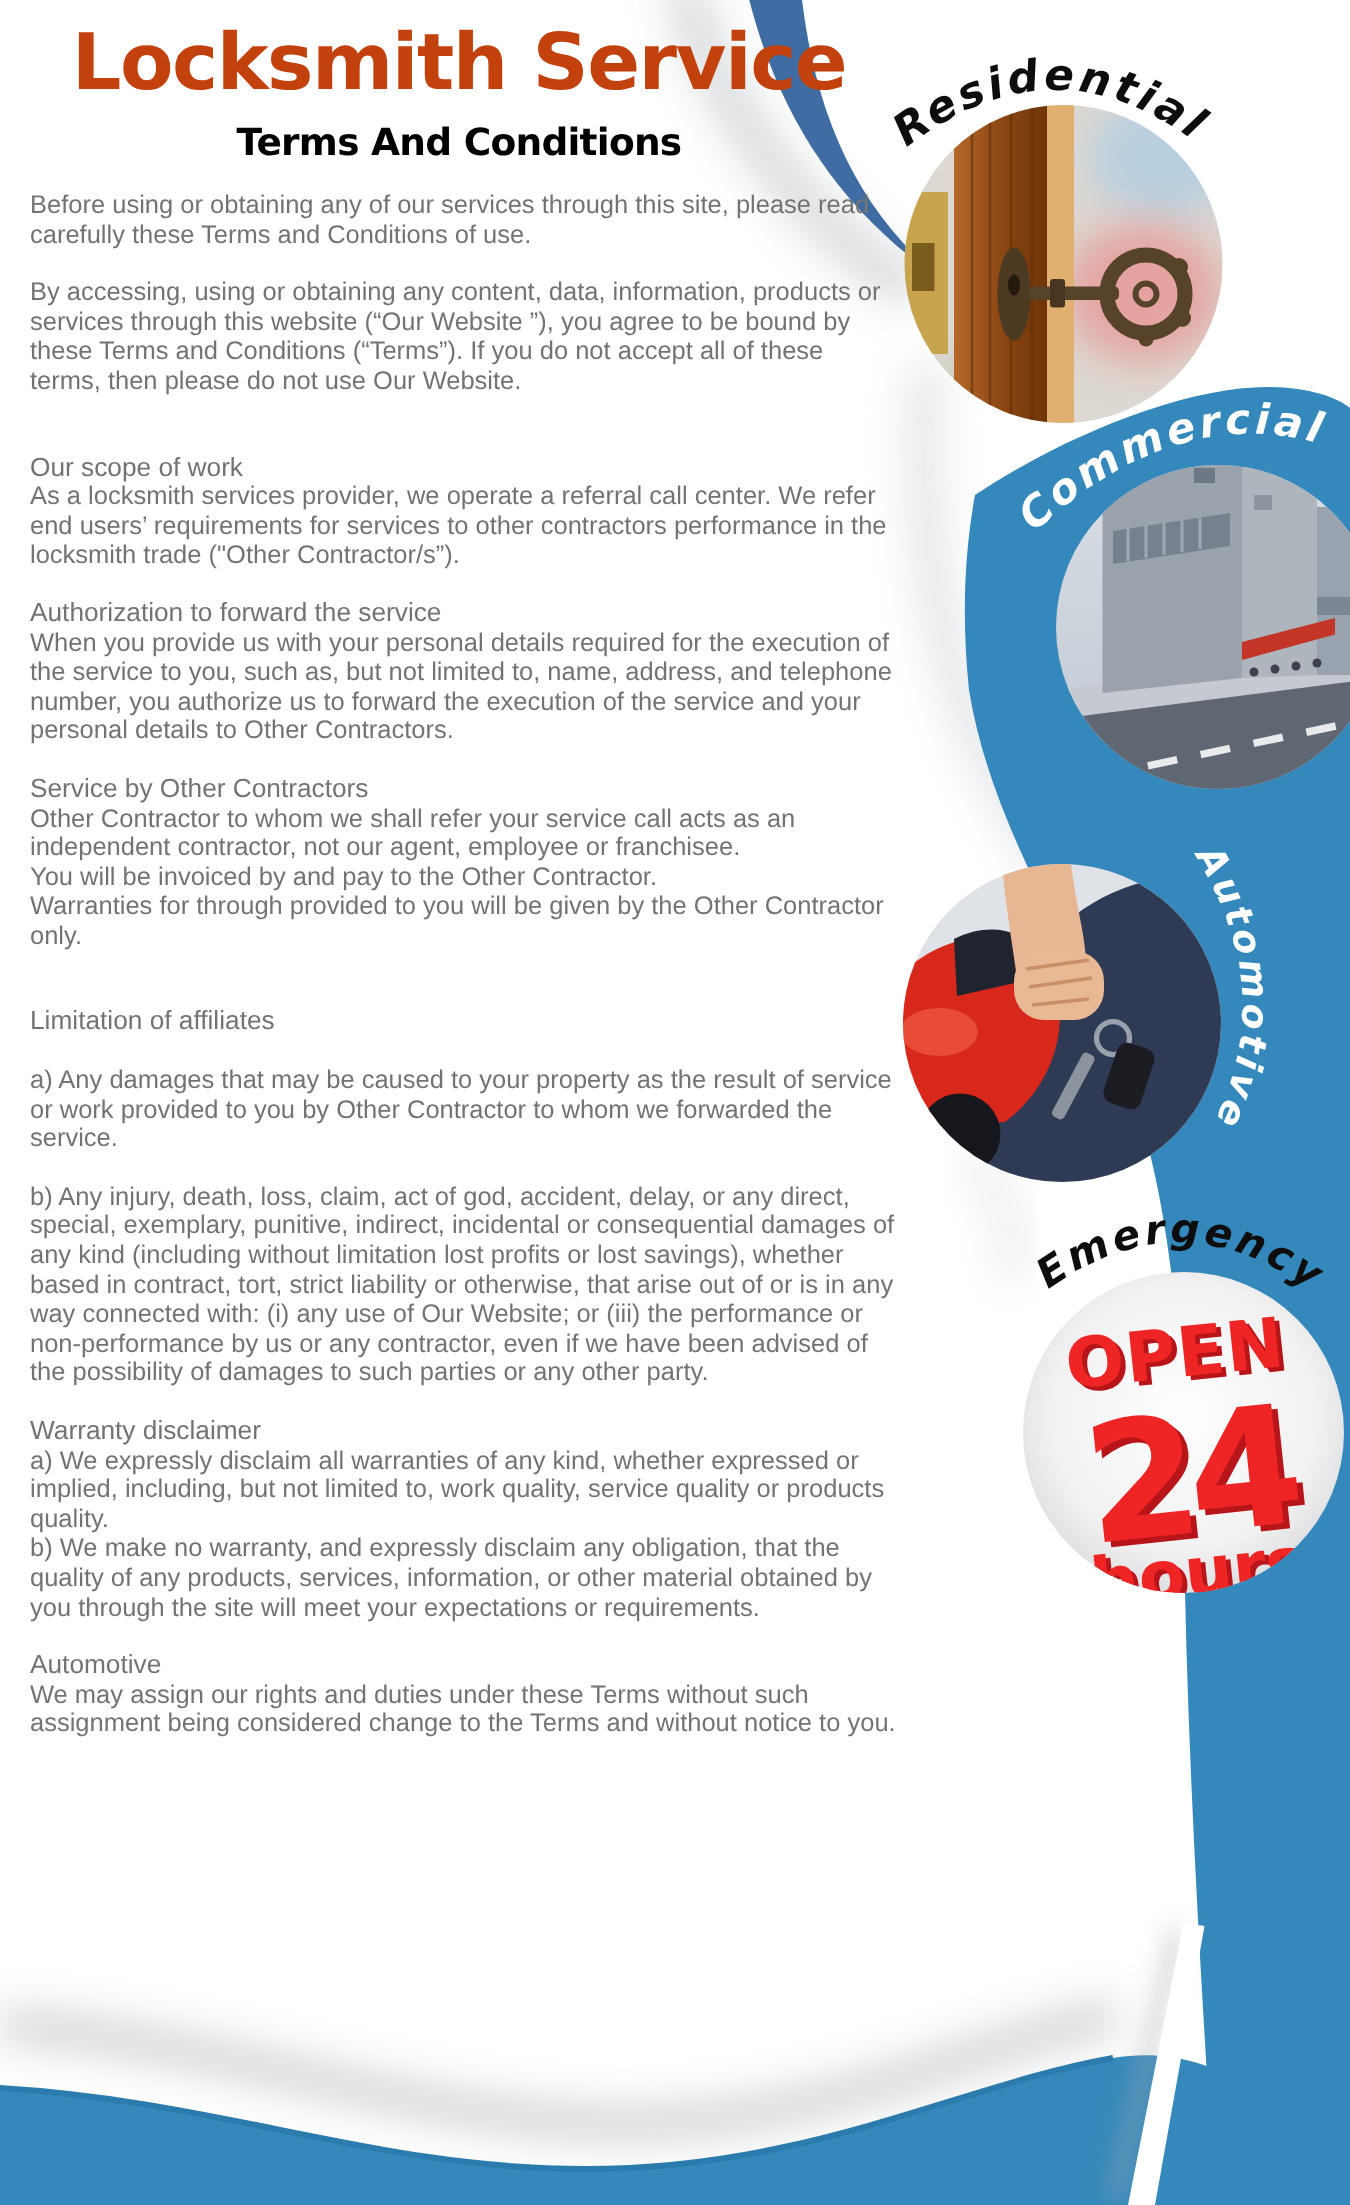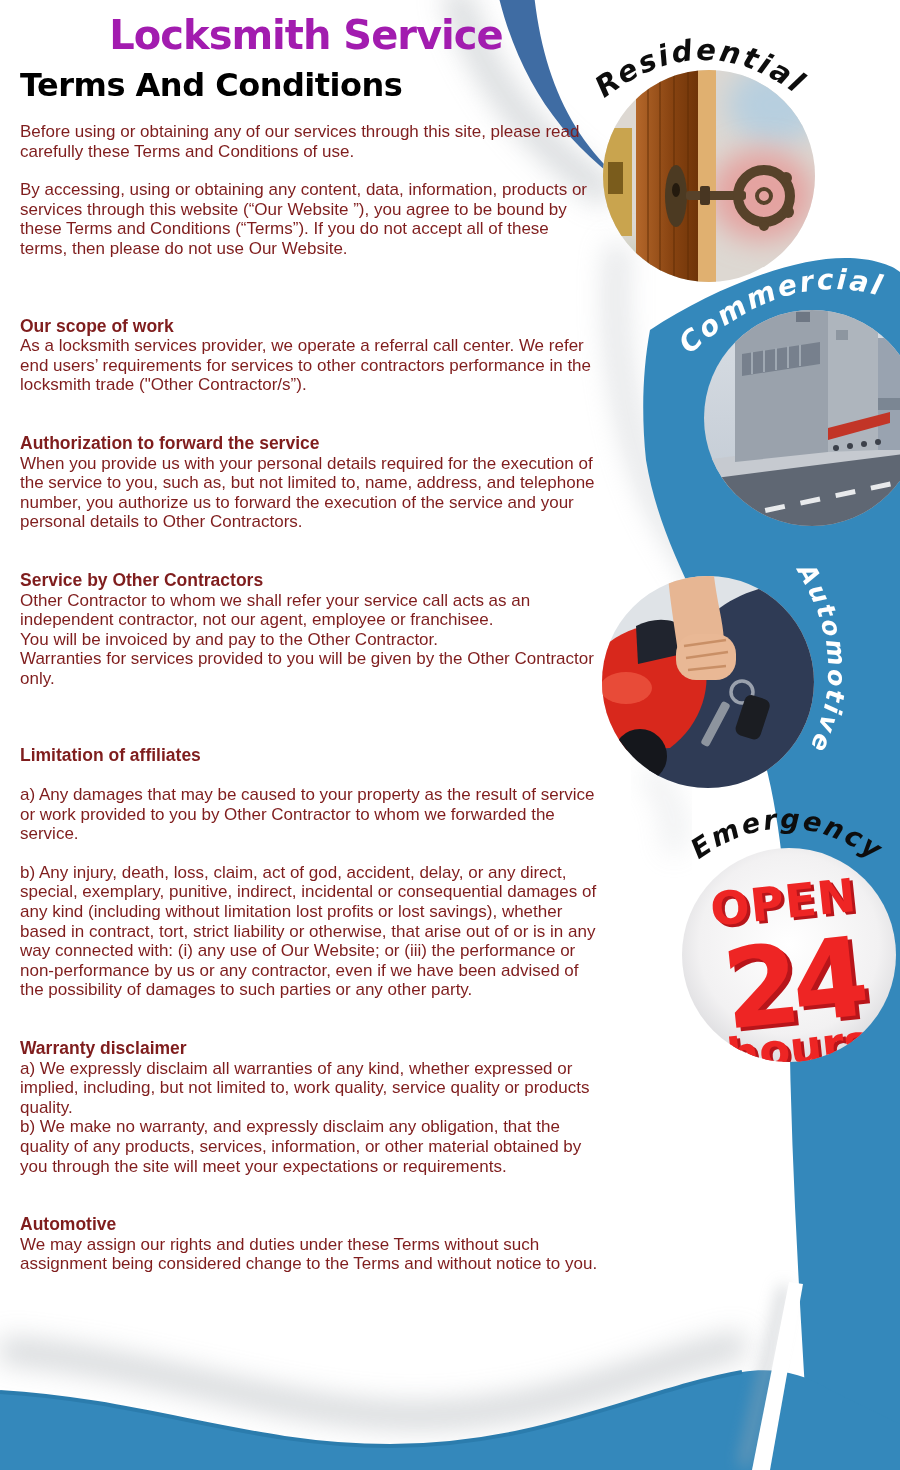--- a/index.html
+++ b/index.html
@@ -1,25 +1,25 @@
 <!DOCTYPE html>
 <html><head>
 <meta charset="utf-8">
 <style>
   html,body{margin:0;padding:0;background:#ffffff;}
   #page{position:relative;width:900px;height:1470px;overflow:hidden;background:#ffffff;
         font-family:"Liberation Sans",sans-serif;}
   #decor{position:absolute;left:0;top:0;width:900px;height:1470px;pointer-events:none;}
   #content{position:relative;z-index:2;width:592px;padding:10px 0 0 20px;box-sizing:border-box;}
-  .title{font-family:"DejaVu Sans",sans-serif;font-weight:bold;font-size:40px;letter-spacing:-1px;
-         text-align:center;color:#a21caf;margin:2px 0 8px 0;}
-  .subtitle{font-family:"DejaVu Sans",sans-serif;font-weight:bold;font-size:32px;letter-spacing:-0.5px;
-         color:#000;margin:0 0 18px 0;}
-  #terms{font-size:17px;line-height:19.6px;color:#7f1d1d;width:578px;}
-  .t-head{font-weight:bold;font-size:17.5px;margin-top:20px;}
+  .title{font-family:"DejaVu Sans",sans-serif;font-weight:bold;font-size:52px;letter-spacing:-1px;
+         text-align:center;color:#c2410c;margin:2px 0 8px 0;}
+  .subtitle{font-family:"DejaVu Sans",sans-serif;font-weight:bold;font-size:25px;letter-spacing:-0.5px;
+         text-align:center;color:#000;margin:0 0 18px 0;}
+  #terms{font-size:17px;line-height:19.6px;color:#737373;width:578px;}
+  .t-head{font-weight:normal;font-size:17.5px;}
   .t-para{}
   .t-gap{height:19px;}
   .lbl{font-family:"DejaVu Sans",sans-serif;font-style:italic;font-weight:bold;letter-spacing:2.5px;}
   .open-txt{font-family:"DejaVu Sans",sans-serif;font-weight:bold;}
 </style>
 </head>
 <body>
 
 <div id="page">
 
@@ -185,21 +185,21 @@
         <div class="t-gap"></div>
         <div class="t-head">Our scope of work</div>
         <div class="t-para">As a locksmith services provider, we operate a referral call center. We refer end users’ requirements for services to other contractors performance in the locksmith trade ("Other Contractor/s”).</div>
         <div class="t-gap"></div>
         <div class="t-head">Authorization to forward the service</div>
         <div class="t-para">When you provide us with your personal details required for the execution of the service to you, such as, but not limited to, name, address, and telephone number, you authorize us to forward the execution of the service and your personal details to Other Contractors.</div>
         <div class="t-gap"></div>
         <div class="t-head">Service by Other Contractors</div>
         <div class="t-para">Other Contractor to whom we shall refer your service call acts as an independent contractor, not our agent, employee or franchisee.</div>
         <div class="t-para">You will be invoiced by and pay to the Other Contractor.</div>
-        <div class="t-para">Warranties for services provided to you will be given by the Other Contractor only.</div>
+        <div class="t-para">Warranties for through provided to you will be given by the Other Contractor only.</div>
         <div class="t-gap"></div>
         <div class="t-gap"></div>
         <div class="t-head">Limitation of affiliates</div>
         <div class="t-gap"></div>
         <div class="t-para">a) Any damages that may be caused to your property as the result of service or work provided to you by Other Contractor to whom we forwarded the service.</div>
         <div class="t-gap"></div>
         <div class="t-para">b) Any injury, death, loss, claim, act of god, accident, delay, or any direct, special, exemplary, punitive, indirect, incidental or consequential damages of any kind (including without limitation lost profits or lost savings), whether based in contract, tort, strict liability or otherwise, that arise out of or is in any way connected with: (i) any use of Our Website; or (iii) the performance or non-performance by us or any contractor, even if we have been advised of the possibility of damages to such parties or any other party.</div>
         <div class="t-gap"></div>
         <div class="t-head">Warranty disclaimer</div>
         <div class="t-para">a) We expressly disclaim all warranties of any kind, whether expressed or implied, including, but not limited to, work quality, service quality or products quality.</div>

